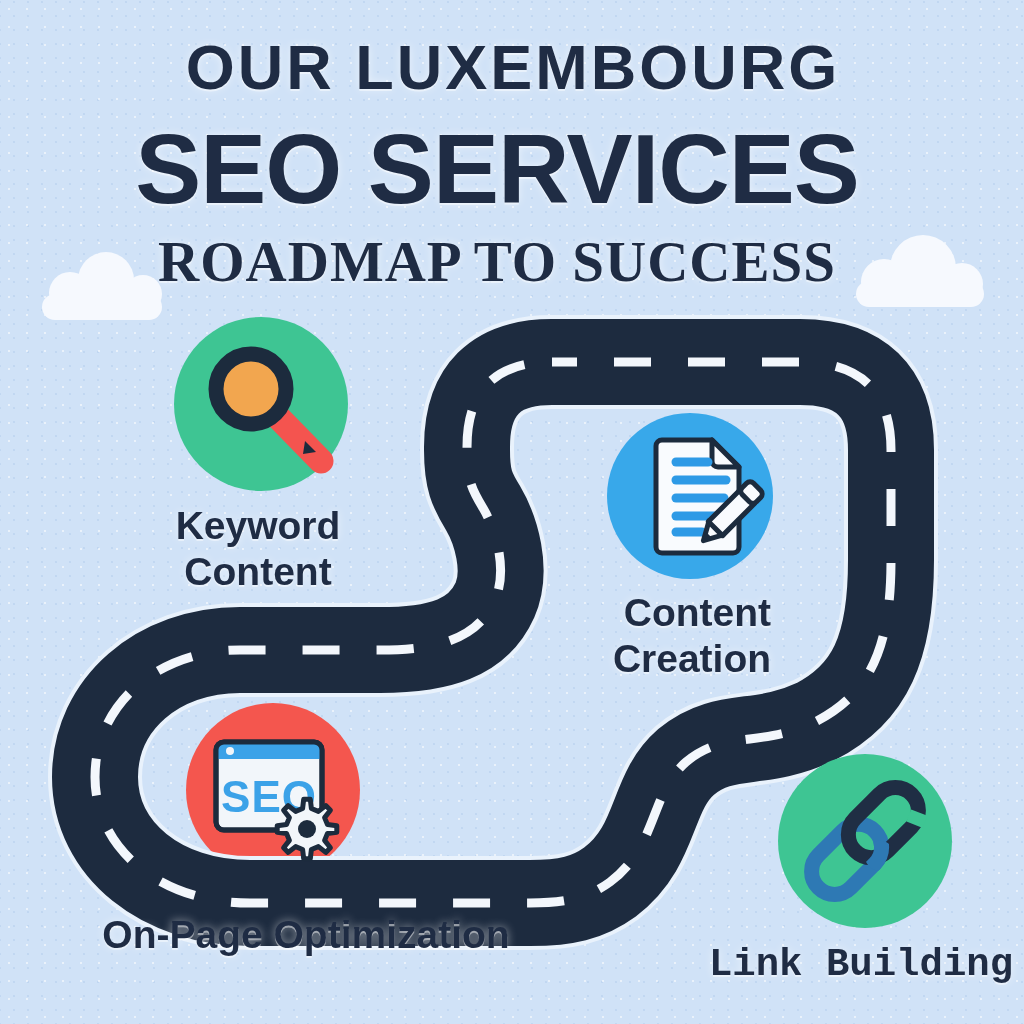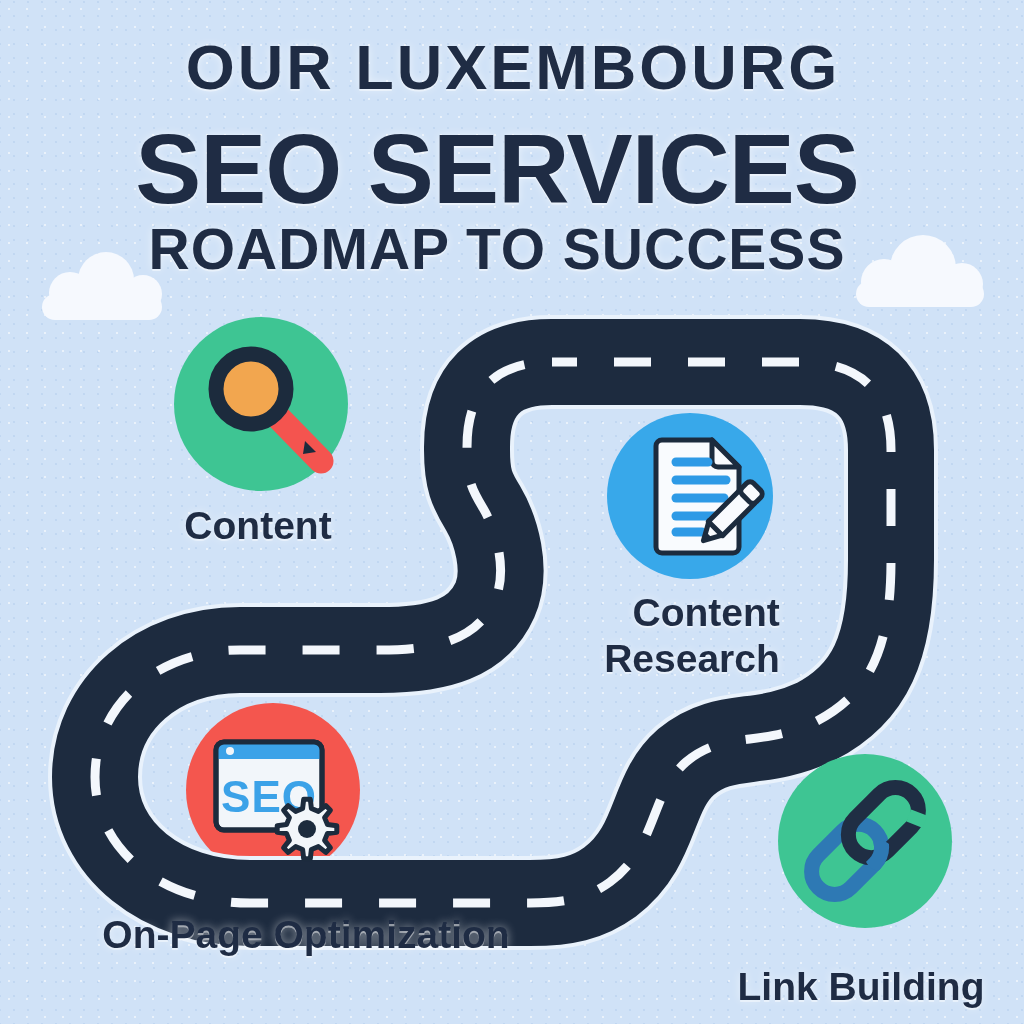--- a/index.html
+++ b/index.html
@@ -20,26 +20,26 @@
     position:absolute;
     color:#1F2C44;
     font-weight:bold;
     text-align:center;
     white-space:nowrap;
     transform:translateX(-50%);
     text-shadow:0 2px 0 rgba(255,255,255,.45), 0 0 10px rgba(255,255,255,.55);
   }
   .title1{left:497px;top:31px;font-size:63px;letter-spacing:3px;margin-left:16px;}
   .title2{left:497px;top:112px;font-size:99px;letter-spacing:-1px;text-align:right;}
-  .title3{left:497px;top:216px;font-size:57px;letter-spacing:1px;}
+  .title3{left:497px;top:229px;font-size:57px;letter-spacing:1px;font-family:Liberation Serif, serif;}
   .mlabel{font-size:39px;line-height:46px;}
   .lbl-keyword{left:258px;top:503px;}
   .lbl-content{left:692px;top:590px;text-align:right;}
   .lbl-onpage{left:306px;top:912px;}
-  .lbl-link{left:861px;top:964px;}
+  .lbl-link{left:861px;top:942px;font-family:Liberation Mono, monospace;}
 </style>
 </head>
 <body>
 
 <div class="canvas">
 
   <svg class="stage" viewBox="0 0 1024 1024" xmlns="http://www.w3.org/2000/svg">
 
     <defs>
       <clipPath id="linkTopClip">
@@ -133,21 +133,22 @@
         <line x1="49" y1="13" x2="56" y2="29" stroke="#3EC593" stroke-width="13"></line>
       </g>
     </g>
   </svg>
 
   <div class="txt title1">OUR LUXEMBOURG</div>
   <div class="txt title2">SEO SERVICES</div>
   <div class="txt title3">ROADMAP TO SUCCESS</div>
 
   <div class="txt mlabel lbl-keyword">
+    <div>Keyword</div>
     <div>Content</div>
   </div>
   <div class="txt mlabel lbl-content">
     <div>Content</div>
-    <div>Research</div>
+    <div>Creation</div>
   </div>
   <div class="txt mlabel lbl-onpage">On-Page Optimization</div>
   <div class="txt mlabel lbl-link">Link Building</div>
 </div>
 
 </body></html>

